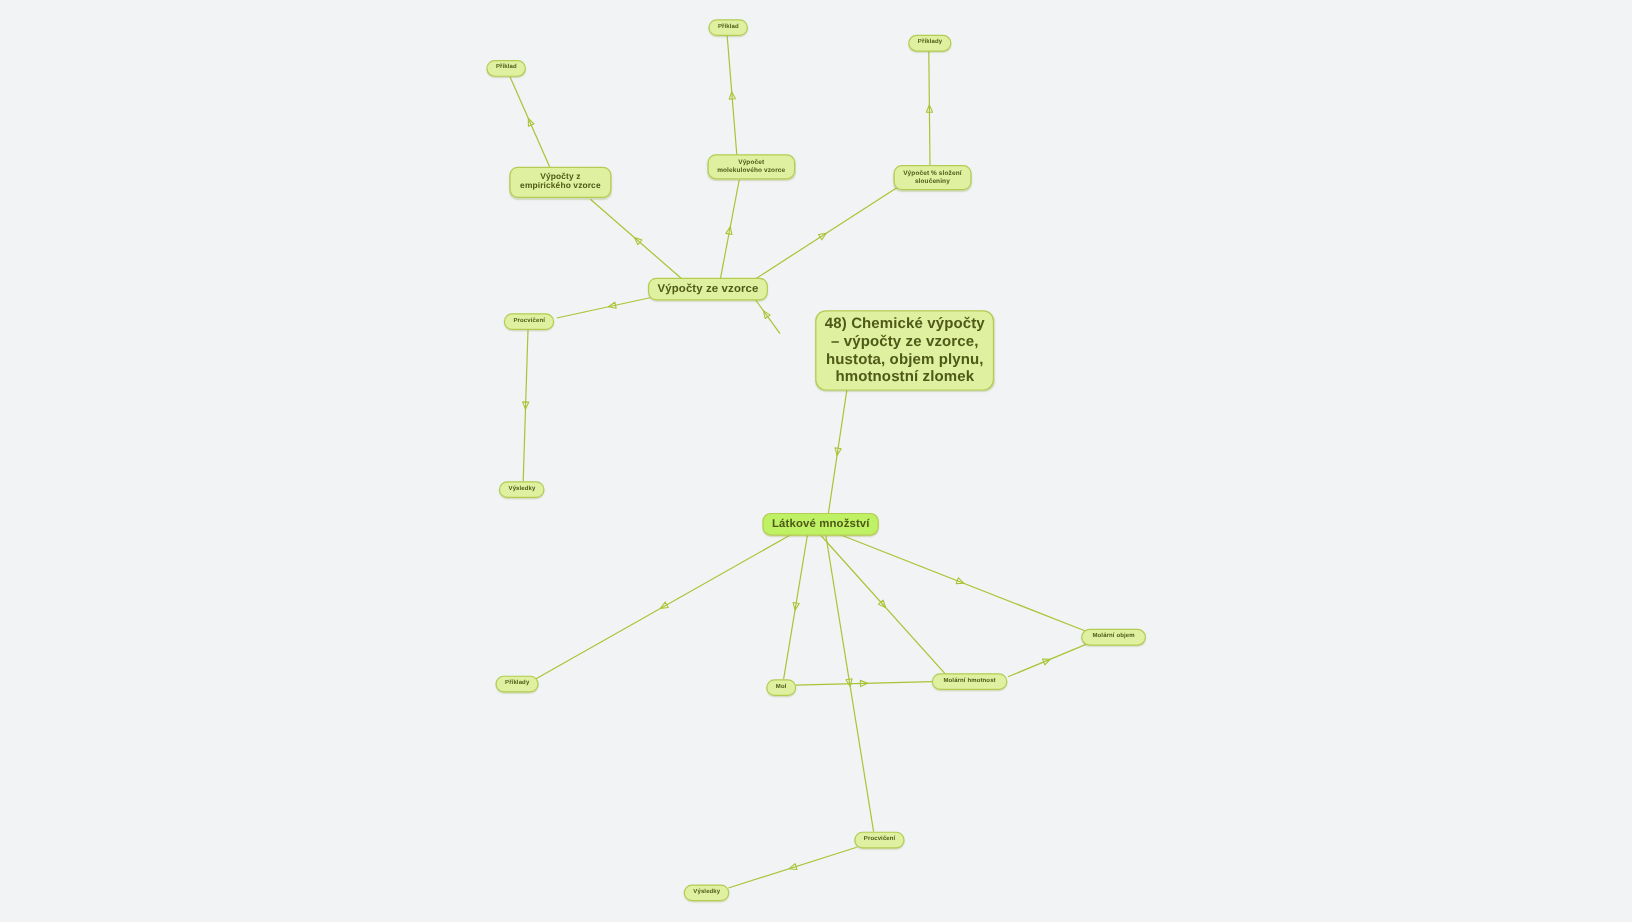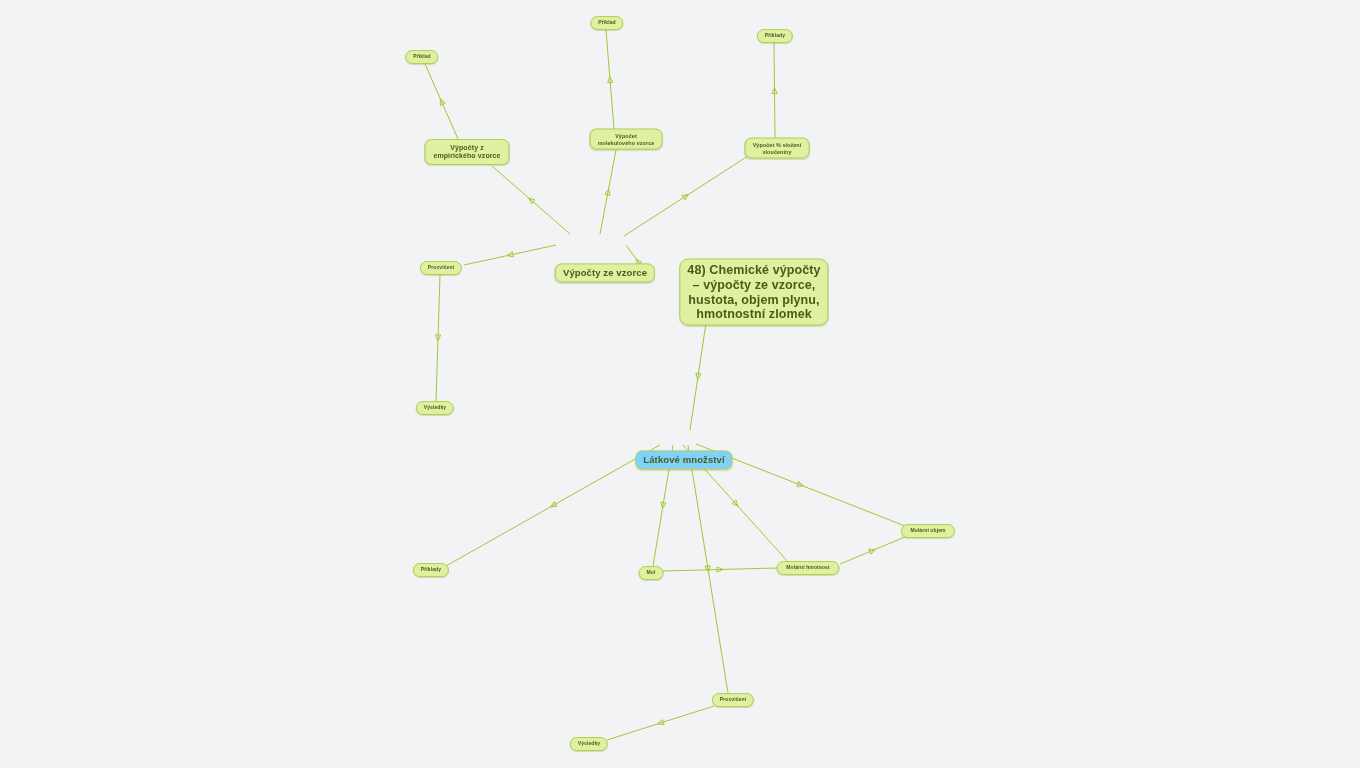--- a/index.html
+++ b/index.html
@@ -123,22 +123,22 @@
       <g>
         <line x1="714" y1="706" x2="607" y2="740" stroke="#a8c434" stroke-width="1"></line>
         <path d="M -3 -2.6 L 3 0 L -3 2.6 Z" fill="none" stroke="#a8c434" stroke-width="0.9" stroke-linejoin="round" transform="translate(660.5,723) rotate(162.37198063218037)"></path>
       </g>
     </svg>
   <div id="node-layer">
       <div class="mm-node size-root" style="left: 710px; top: 292px; min-width: 121px; min-height: 62px; background: rgb(223, 240, 160); border-color: rgb(181, 204, 82); color: rgb(79, 90, 24); margin-left: 44px;">48) Chemické výpočty
 – výpočty ze vzorce,
 hustota, objem plynu,
 hmotnostní zlomek</div>
-      <div class="mm-node size-major" style="left: 605px; top: 241px; min-width: 70px; min-height: 14px; background: rgb(223, 240, 160); border-color: rgb(181, 204, 82); color: rgb(79, 90, 24); margin-top: 32px;">Výpočty ze vzorce</div>
-      <div class="mm-node size-major" style="left: 684px; top: 460px; min-width: 70px; min-height: 15px; background: #7dd3fc; border-color: rgb(181, 204, 82); color: rgb(79, 90, 24);">Látkové množství</div>
+      <div class="mm-node size-major" style="left: 590px; top: 241px; min-width: 70px; min-height: 14px; background: rgb(223, 240, 160); border-color: rgb(181, 204, 82); color: rgb(79, 90, 24);">Výpočty ze vzorce</div>
+      <div class="mm-node size-major" style="left: 684px; top: 437px; min-width: 70px; min-height: 15px; background: #bef264; border-color: rgb(181, 204, 82); color: rgb(79, 90, 24);">Látkové množství</div>
       <div class="mm-node size-mid" style="left: 467px; top: 152px; min-width: 85px; min-height: 26px; background: rgb(223, 240, 160); border-color: rgb(181, 204, 82); color: rgb(79, 90, 24);">Výpočty z
 empirického vzorce</div>
       <div class="mm-node size-small" style="left: 626px; top: 139px; min-width: 68px; min-height: 21px; background: rgb(223, 240, 160); border-color: rgb(181, 204, 82); color: rgb(79, 90, 24);">Výpočet
 molekulového vzorce</div>
       <div class="mm-node size-small" style="left: 777px; top: 148px; min-width: 64px; min-height: 21px; background: rgb(223, 240, 160); border-color: rgb(181, 204, 82); color: rgb(79, 90, 24);">Výpočet % složení
 sloučeniny</div>
       <div class="mm-node size-tiny" style="left: 422px; top: 57px; min-width: 32px; min-height: 13px; background: rgb(223, 240, 160); border-color: rgb(181, 204, 82); color: rgb(79, 90, 24);">Příklad</div>
       <div class="mm-node size-tiny" style="left: 607px; top: 23px; min-width: 32px; min-height: 13px; background: rgb(223, 240, 160); border-color: rgb(181, 204, 82); color: rgb(79, 90, 24);">Příklad</div>
       <div class="mm-node size-tiny" style="left: 775px; top: 36px; min-width: 35px; min-height: 13px; background: rgb(223, 240, 160); border-color: rgb(181, 204, 82); color: rgb(79, 90, 24);">Příklady</div>
       <div class="mm-node size-tiny" style="left: 441px; top: 268px; min-width: 42px; min-height: 13px; background: rgb(223, 240, 160); border-color: rgb(181, 204, 82); color: rgb(79, 90, 24);">Procvičení</div>

